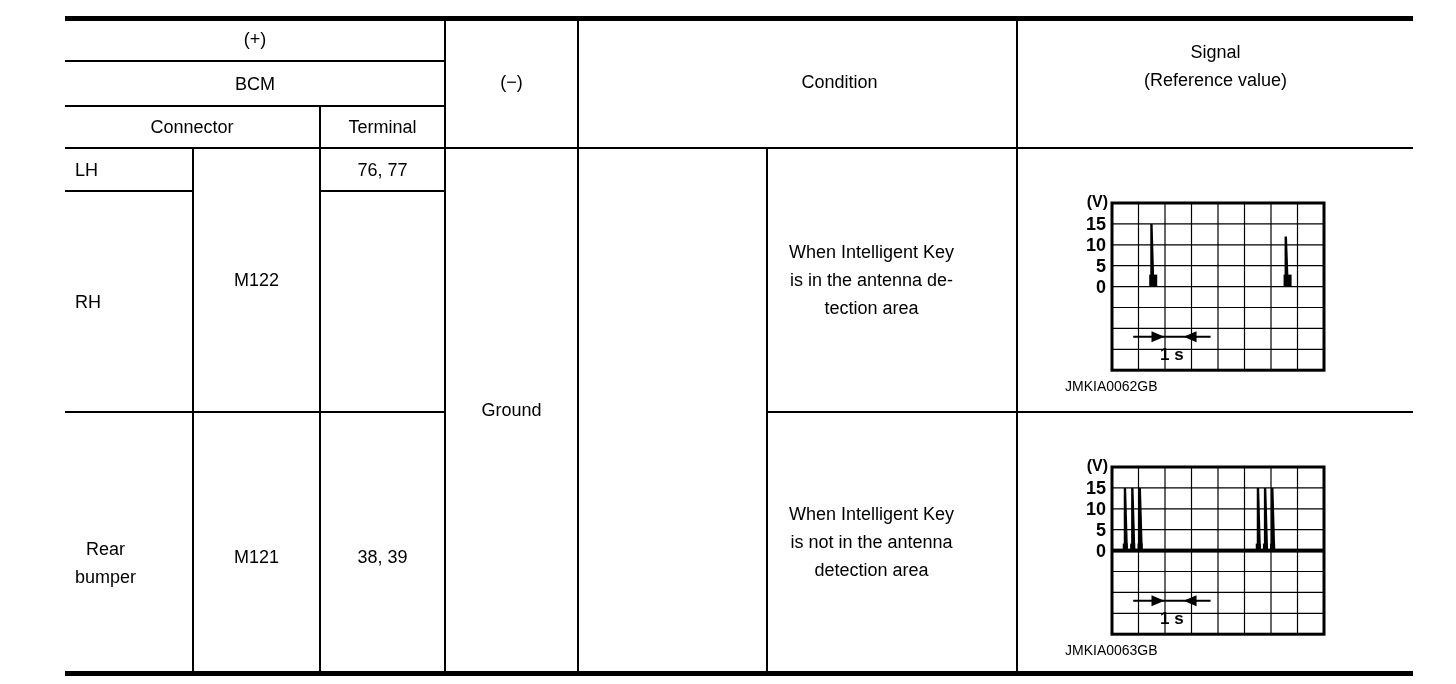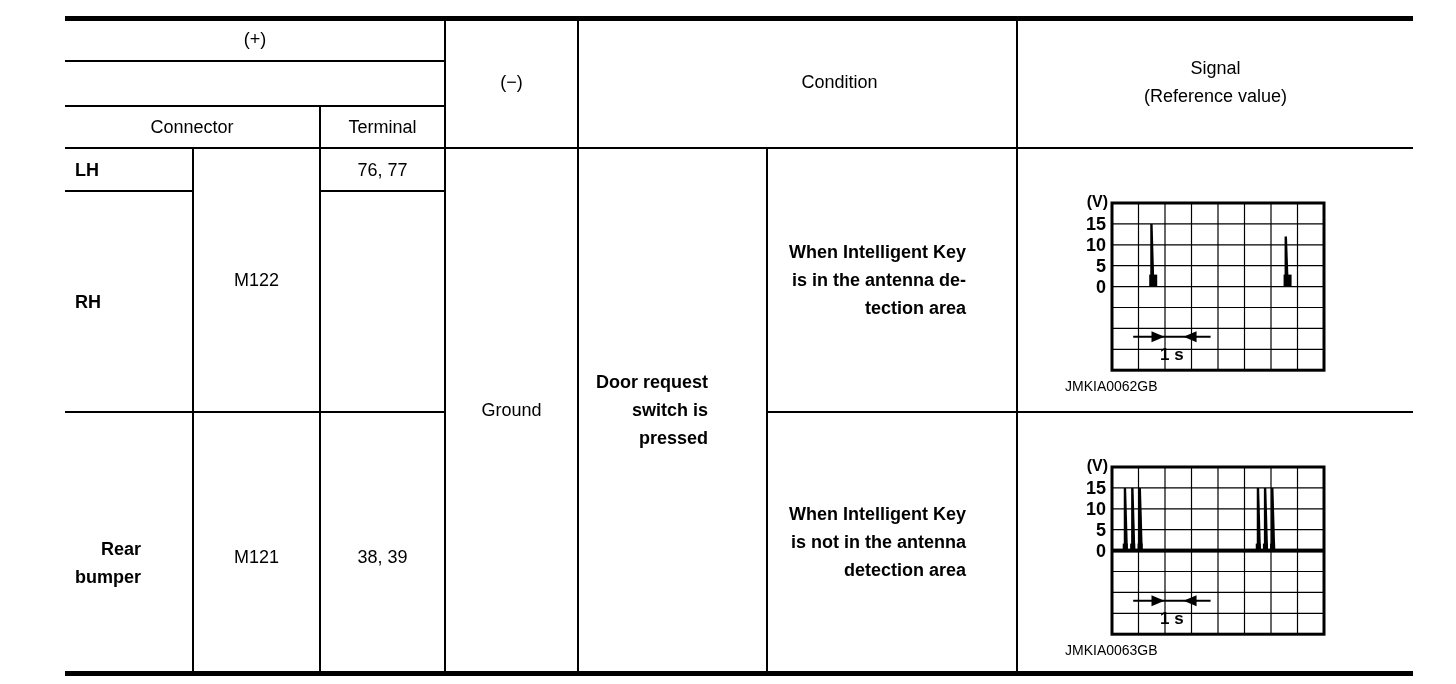--- a/index.html
+++ b/index.html
@@ -2,21 +2,21 @@
 <html><head>
 <meta charset="utf-8">
 <style>
   html,body{margin:0;padding:0;background:#ffffff;}
   .page{position:relative;width:1456px;height:684px;background:#fff;overflow:hidden;
         font-family:"Liberation Sans",sans-serif;color:#000;}
   .ln{position:absolute;background:#000;}
   .cell{position:absolute;display:flex;align-items:center;font-size:18px;line-height:28px;
         white-space:pre-line;color:#000;}
   .center{justify-content:center;text-align:center;}
-  .left{justify-content:flex-start;text-align:right;font-weight:bold;}
+  .left{justify-content:flex-start;text-align:center;}
   .figlabel{position:absolute;font-size:14px;text-align:left;color:#000;}
   svg.scope{position:absolute;overflow:visible;}
 </style>
 </head>
 <body>
 
 <div class="page">
 
   <div class="ln" style="left:65px;top:16px;width:1348px;height:5px"></div>
   <div class="ln" style="left:65px;top:60px;width:381px;height:2px"></div>
@@ -28,39 +28,37 @@
   <div class="ln" style="left:766px;top:411px;width:647px;height:2px"></div>
   <div class="ln" style="left:65px;top:671px;width:1348px;height:5px"></div>
   <div class="ln" style="left:192px;top:147px;width:2px;height:529px"></div>
   <div class="ln" style="left:319px;top:105px;width:2px;height:571px"></div>
   <div class="ln" style="left:444px;top:16px;width:2px;height:660px"></div>
   <div class="ln" style="left:577px;top:16px;width:2px;height:660px"></div>
   <div class="ln" style="left:766px;top:147px;width:2px;height:529px"></div>
   <div class="ln" style="left:1016px;top:16px;width:2px;height:660px"></div>
 
   <div class="cell center" style="left:65px;top:18px;width:380px;height:42px">(+)</div>
+  <div class="cell center" style="left:65px;top:62px;width:380px;height:43px">BCM</div>
   <div class="cell center" style="left:65px;top:107px;width:254px;height:40px">Connector</div>
   <div class="cell center" style="left:321px;top:107px;width:123px;height:40px">Terminal</div>
   <div class="cell center" style="left:446px;top:16px;width:131px;height:131px">(−)</div>
   <div class="cell center" style="left:579px;top:16px;width:521px;height:131px">Condition</div>
-  <div class="cell center" style="left:1018px;top:16px;width:395px;height:131px">Signal
+  <div class="cell center" style="left:1018px;top:0;width:395px;height:131px">Signal
 (Reference value)</div>
 
   <div class="cell left" style="left:75px;top:149px;width:117px;height:41px">LH</div>
   <div class="cell left" style="left:75px;top:192px;width:117px;height:219px">RH</div>
   <div class="cell left" style="left:75px;top:413px;width:117px;height:299px">Rear
 bumper</div>
   <div class="cell center" style="left:194px;top:149px;width:125px;height:262px">M122</div>
   <div class="cell center" style="left:194px;top:413px;width:125px;height:288px">M121</div>
   <div class="cell center" style="left:321px;top:149px;width:123px;height:41px">76, 77</div>
   <div class="cell center" style="left:321px;top:428px;width:123px;height:258px">38, 39</div>
   <div class="cell center" style="left:446px;top:149px;width:131px;height:522px">Ground</div>
-  <div class="cell left" style="left:596px;top:149px;width:170px;height:522px">Door request
-switch is
-pressed</div>
   <div class="cell left" style="left:789px;top:149px;width:227px;height:262px">When Intelligent Key
 is in the antenna de-
 tection area</div>
   <div class="cell left" style="left:789px;top:413px;width:227px;height:258px">When Intelligent Key
 is not in the antenna
 detection area</div>
 
   <svg class="scope" id="scope-0" style="left:1070px;top:190px" width="300" height="200" viewBox="0 0 300 200">
       <line x1="68.5" y1="13" x2="68.5" y2="180.2" stroke="#000000" stroke-width="1.2"></line>
       <line x1="95" y1="13" x2="95" y2="180.2" stroke="#000000" stroke-width="1.2"></line>

